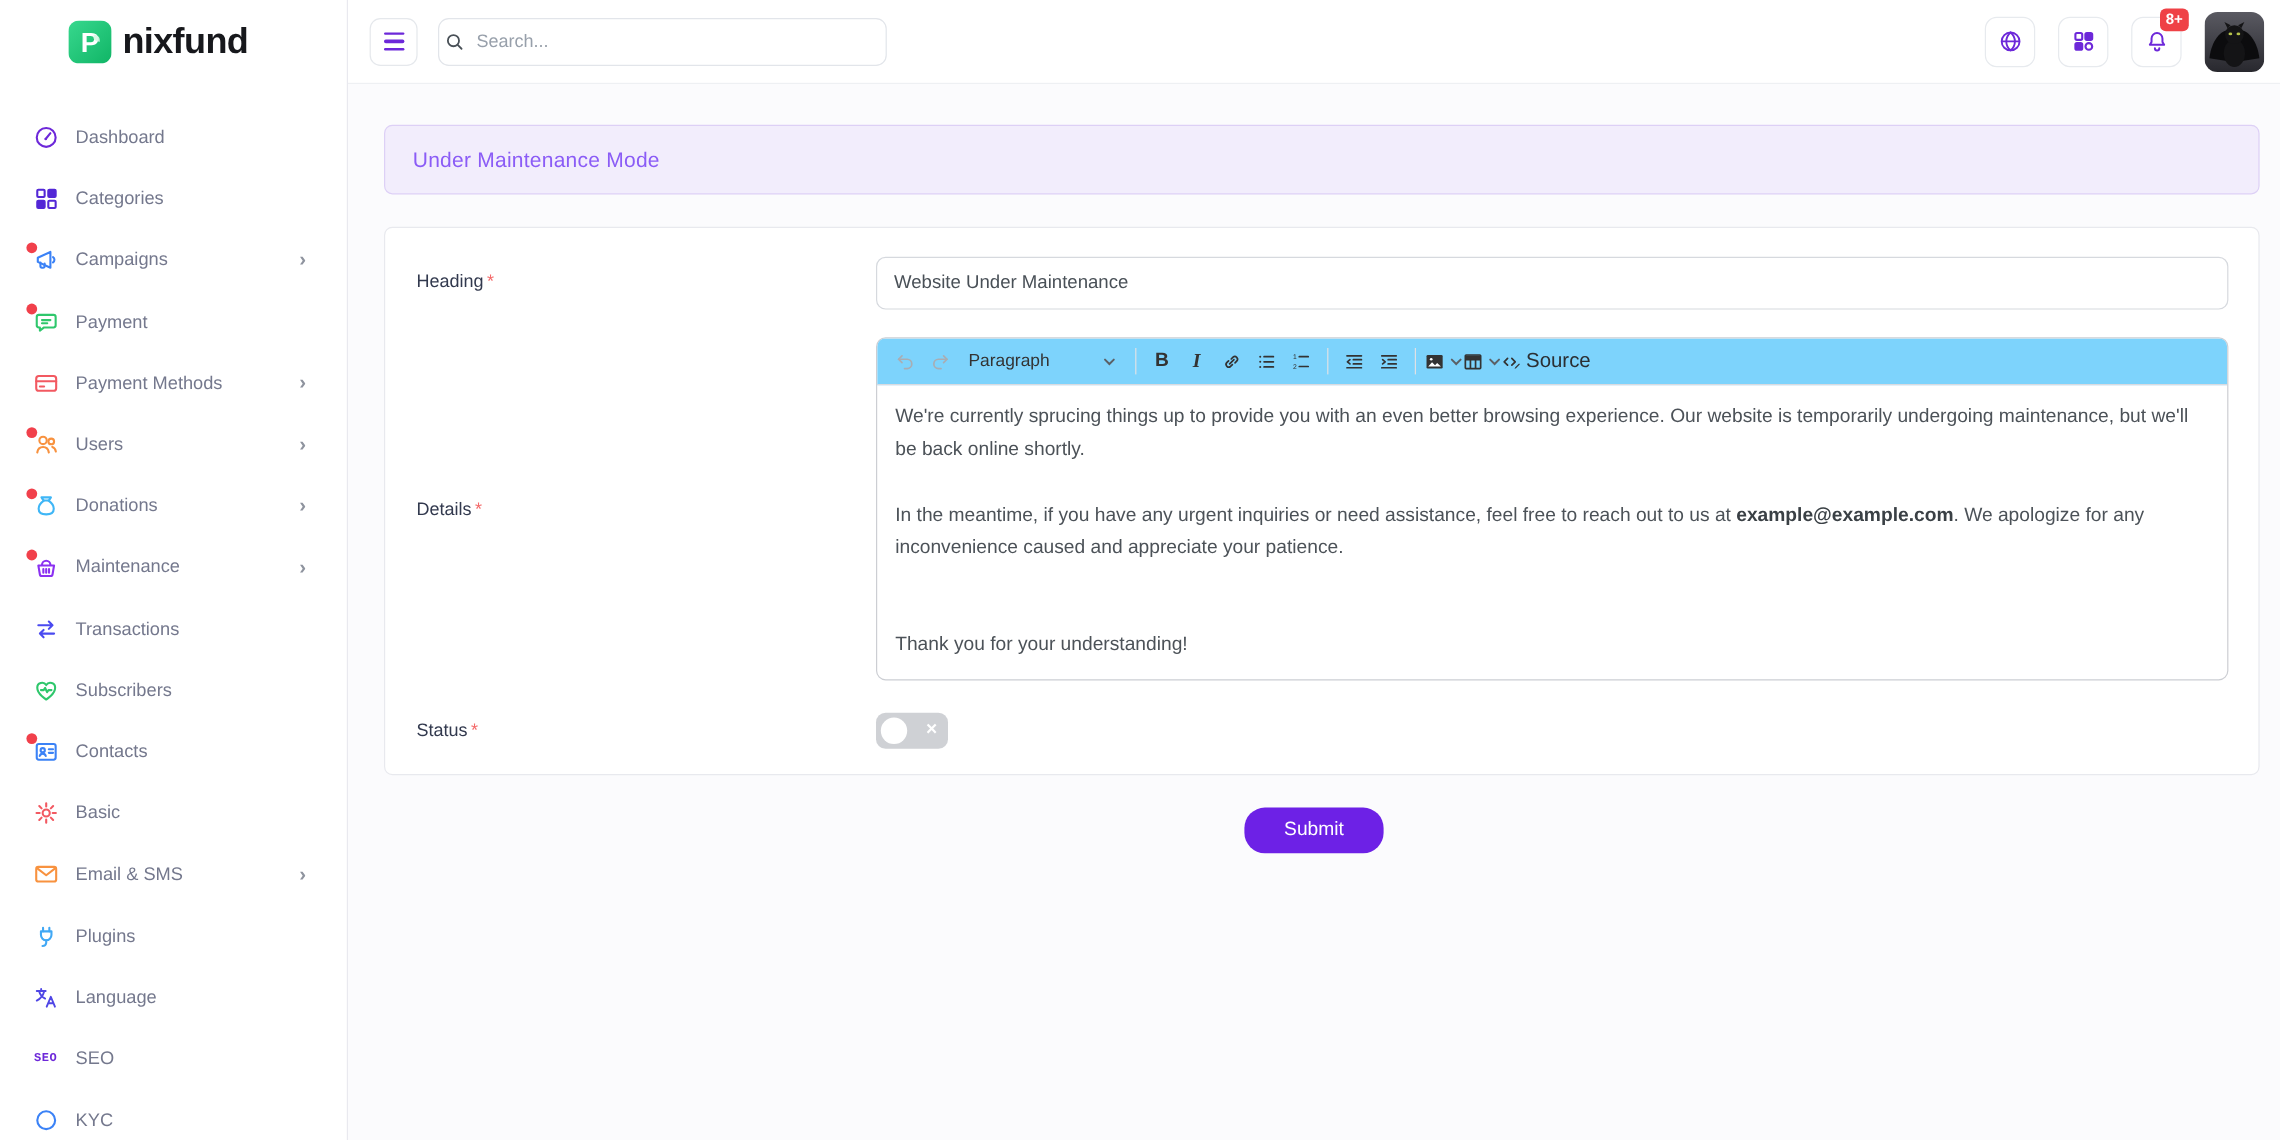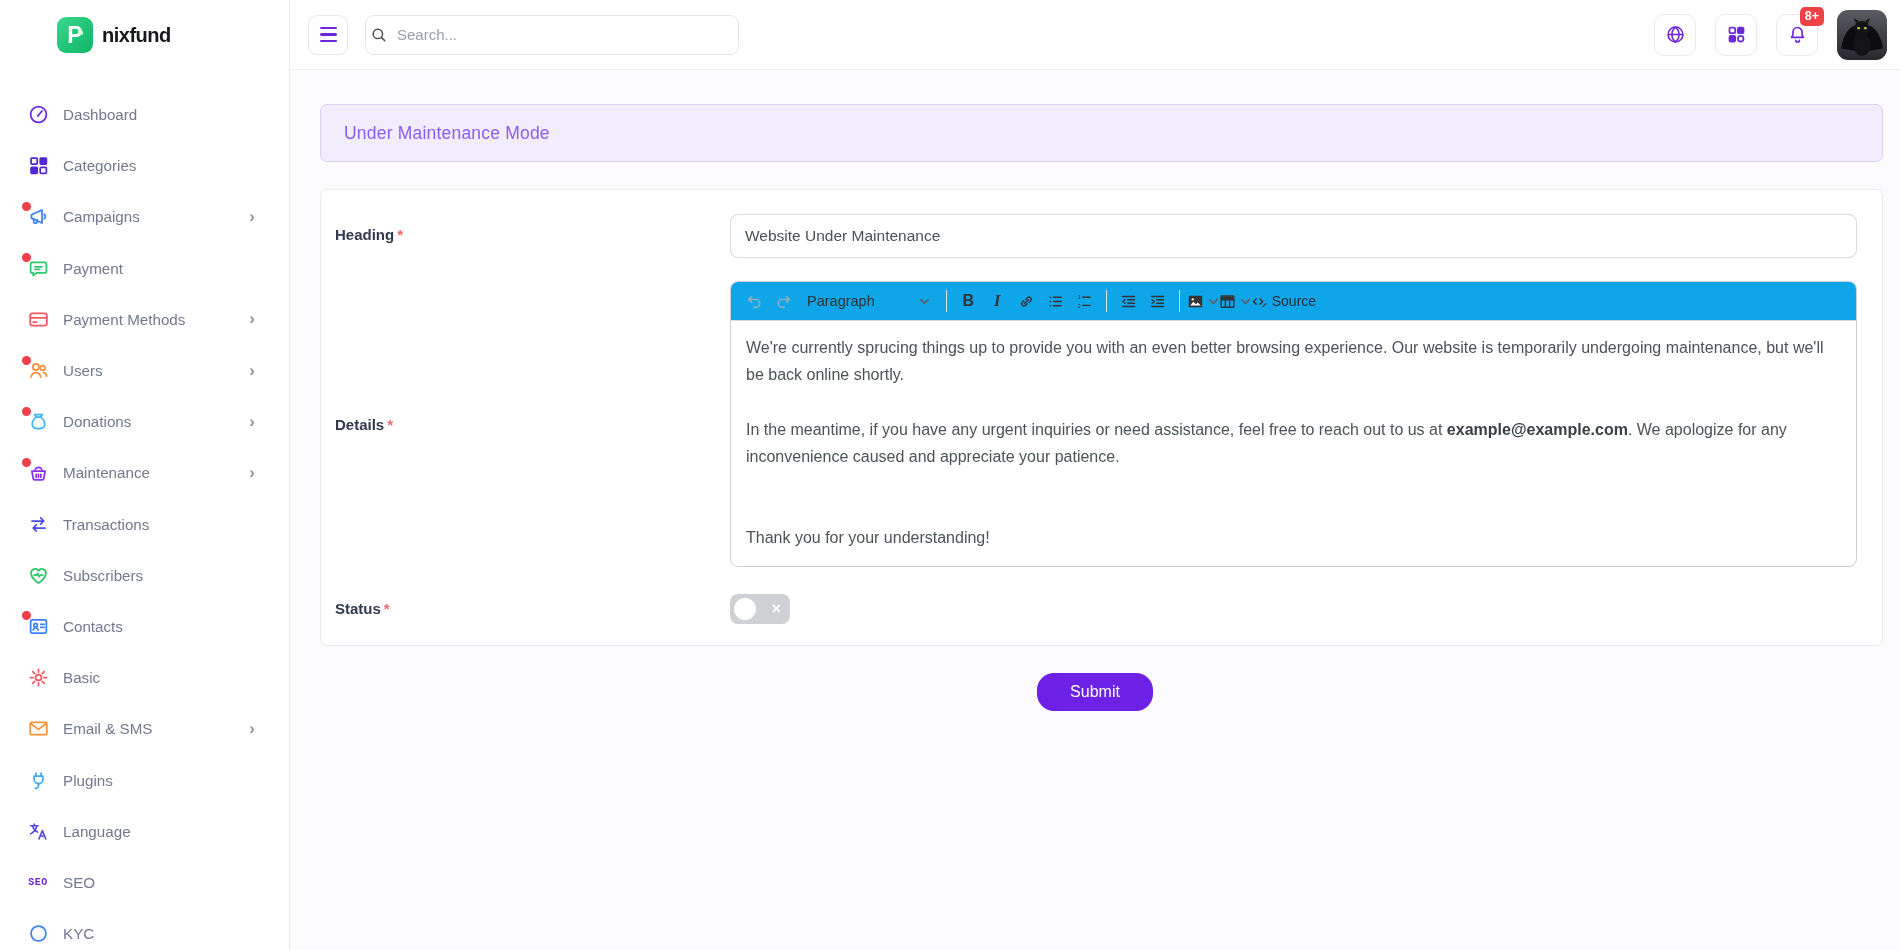--- a/index.html
+++ b/index.html
@@ -1,21 +1,21 @@
 <!DOCTYPE html>
 <html><head>
 <meta charset="utf-8">
 <style>
 *{margin:0;padding:0;box-sizing:border-box}
 html,body{width:1900px;height:950px;overflow:hidden;background:#fbfbfd;font-family:"Liberation Sans",sans-serif}
 svg{display:block}
 
 .sidebar{position:absolute;left:0;top:0;width:290px;height:950px;background:#fff;border-right:1px solid #e9e9ef;z-index:5}
 .logo{height:70px;display:flex;align-items:center;padding-left:57px;gap:9px;cursor:pointer}
-.logo-text{font-size:20px;font-weight:800;color:#17181c;letter-spacing:-0.5px}
+.logo-text{font-size:30px;font-weight:800;color:#17181c;letter-spacing:-0.5px}
 .nav{padding-top:19px}
 .nav-item{height:51.2px;display:flex;align-items:center;padding-left:27px;position:relative;cursor:pointer}
 .nav-ic{width:22px;height:22px;position:relative;display:flex;align-items:center;justify-content:center}
 .nav-ic svg{width:21px;height:21px}
 .nav-label{margin-left:14px;font-size:15.2px;color:#74788d}
 .dot{position:absolute;top:-4px;left:-5px;width:9px;height:9px;border-radius:50%;background:#f1404b}
 .chev{position:absolute;right:34px;color:#8e939e;font-size:17px;font-weight:600}
 .seo-txt{font-size:10px;font-weight:800;letter-spacing:.5px;font-family:"Liberation Mono",monospace}
 .c-purple{color:#6d28d9}.c-indigo{color:#5327d6}.c-blue{color:#3b82f6}.c-green{color:#2fc76c}
 .c-red{color:#f25961}.c-orange{color:#f8923f}.c-sky{color:#3fb6f6}.c-violet{color:#8b31f1}
@@ -31,36 +31,36 @@
 .tb-right{margin-left:auto;display:flex;align-items:center;gap:19px;padding-right:13px}
 .icon-btn{width:42px;height:42px;border:1px solid #e7eaee;border-radius:10px;background:#fff;display:flex;align-items:center;justify-content:center;color:#6d28d9;cursor:pointer;position:relative}
 .icon-btn svg{width:21px;height:21px}
 .badge{position:absolute;top:-8px;right:-7px;background:#ef4146;color:#fff;font-size:12.5px;font-weight:700;padding:2px 5px;border-radius:5px;line-height:1.2}
 .avatar{width:50px;height:50px;border-radius:11px;overflow:hidden;cursor:pointer;flex:none}
 
 .main{position:absolute;left:290px;top:70px;right:0;bottom:0}
 .banner{margin:34px 17px 0 30px;height:58px;background:#f2edfc;border:1px solid #ddd0f6;border-radius:7px;display:flex;align-items:center;padding-left:23px}
 .banner span{color:#8b5cf6;font-size:17.5px;font-weight:500;letter-spacing:.2px}
 .card{margin:27px 17px 0 30px;height:457px;background:#fff;border:1px solid #e8e9ee;border-radius:7px;position:relative}
-.flabel{position:absolute;left:14px;font-size:15px;font-weight:700;color:#32394e}
+.flabel{position:absolute;left:26px;font-size:15px;font-weight:400;color:#32394e}
 .flabel .req{color:#f46a6a;margin-left:3px}
 .h-input{position:absolute;left:409px;top:24px;width:1127px;height:44px;border:1px solid #d6d9de;border-radius:8px;font-size:15.5px;color:#495057;padding:0 14px;outline:none;background:#fff;font-family:inherit}
 
 .editor{position:absolute;left:409px;top:91px;width:1127px;height:286px;border:1px solid #ccced3;border-radius:8px;overflow:hidden;background:#fff}
-.etoolbar{height:39px;background:#0ea5e9;border-bottom:1px solid #d9dbe0;display:flex;align-items:center;padding:0 9px}
+.etoolbar{height:39px;background:#7dd3fc;border-bottom:1px solid #d9dbe0;display:flex;align-items:center;padding:0 9px}
 .tbtn{height:30px;min-width:29px;display:flex;align-items:center;justify-content:center;border-radius:5px;cursor:pointer;color:#333;gap:4px}
 .tbtn svg{width:17px;height:17px}
 .tbtn.dis{color:#a9adb3}
 .tbtn .b-glyph{font-weight:800;font-size:16px}
 .tbtn .i-glyph{font-style:italic;font-size:16.5px;font-family:"Liberation Serif",serif;font-weight:600}
 .tsep{width:1px;height:22px;background:#dfe1e5;margin:0 7px}
 .para-btn{display:flex;align-items:center;padding:0 9px;font-size:14.5px;color:#333;cursor:pointer;height:30px}
 .para-gap{width:44px}
 .chev-s svg{width:11px;height:11px;color:#5b6066}
-.src-label{font-size:14px;color:#2b2f33}
+.src-label{font-size:17px;color:#2b2f33}
 .econtent{padding:13px 15px;font-size:16px;line-height:27.2px;color:#4c5258;outline:none}
 .econtent p{margin:0}
 .econtent .em-b{font-weight:700;color:#3a4045}
 
 .toggle{position:absolute;left:409px;top:404px;width:60px;height:30px;background:#cfd1d5;border-radius:8px;cursor:pointer}
 .knob{position:absolute;left:4px;top:4px;width:22px;height:22px;border-radius:50%;background:#fff}
 .tx{position:absolute;right:9px;top:50%;transform:translateY(-52%);color:#fff;font-size:16px;font-weight:700}
 #lbl-heading{top:36px}
 #lbl-details{top:226px}
 #lbl-status{top:410px}

